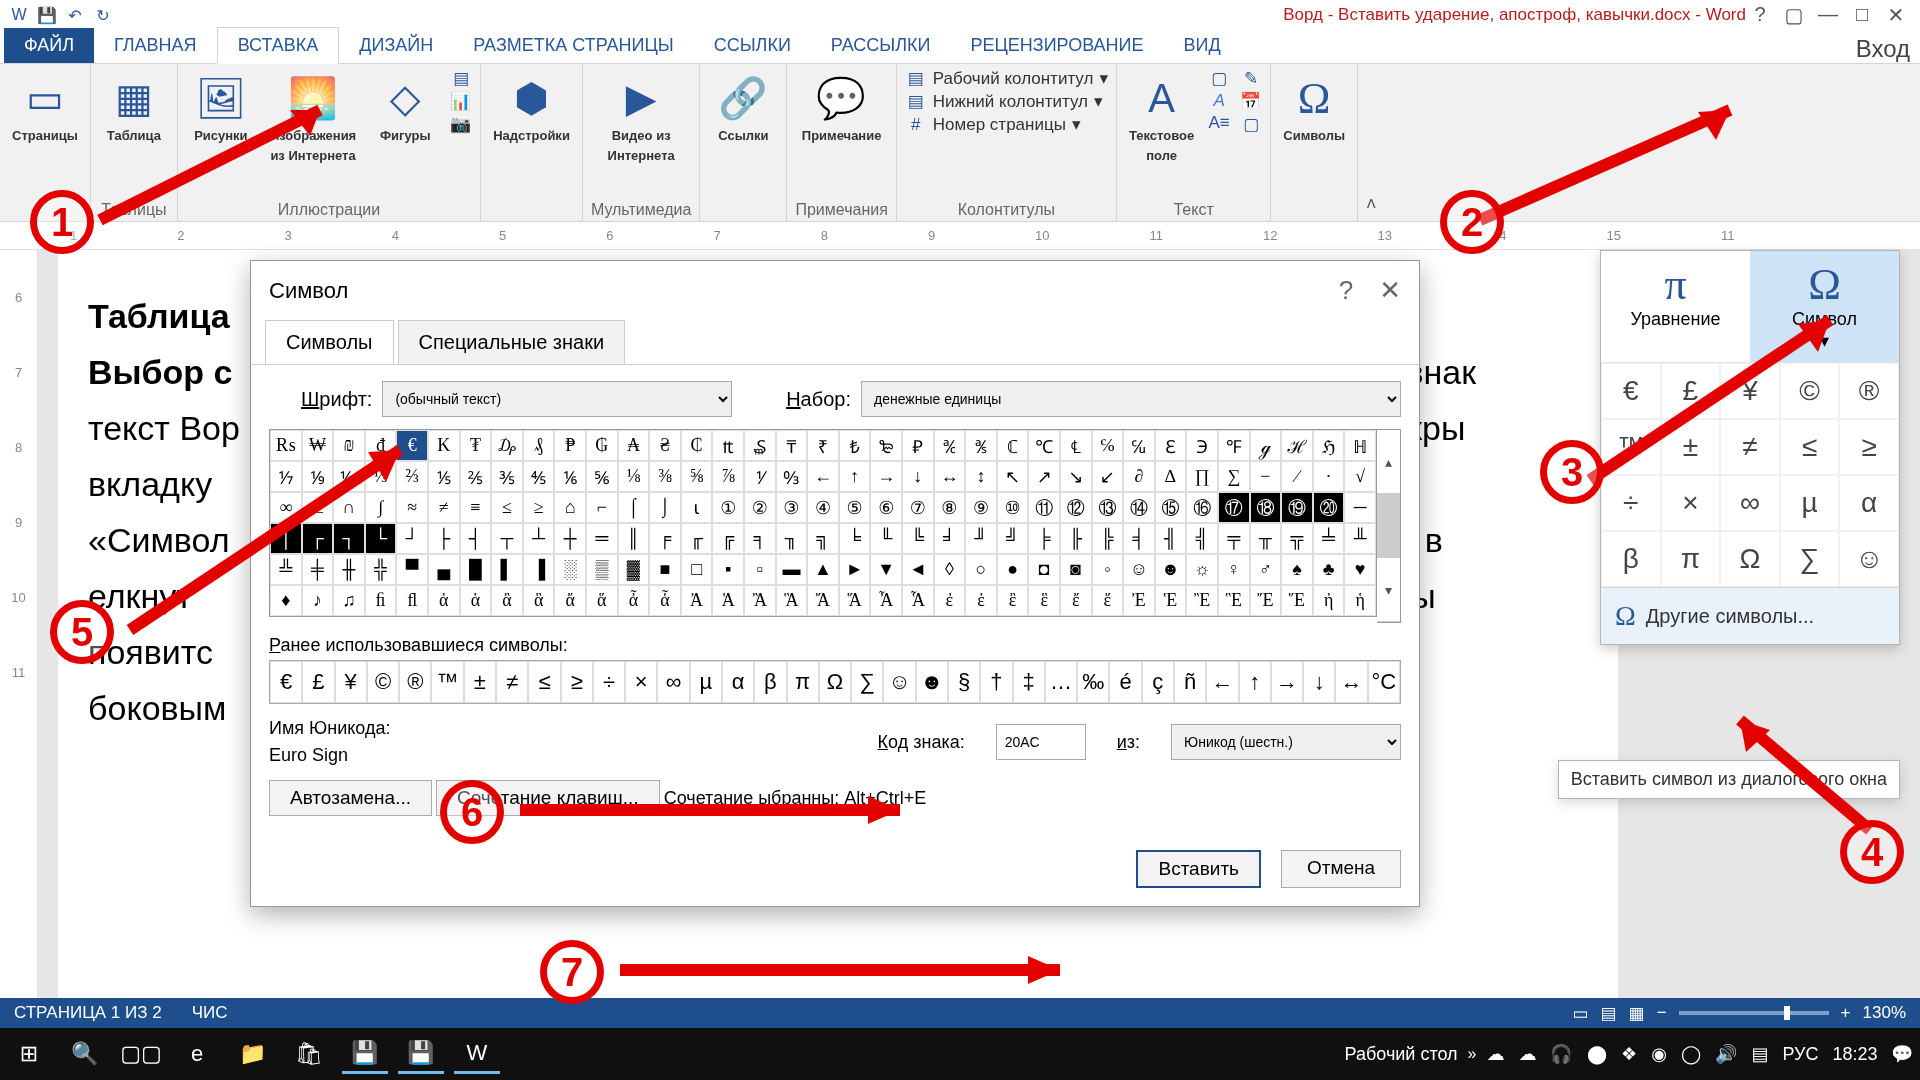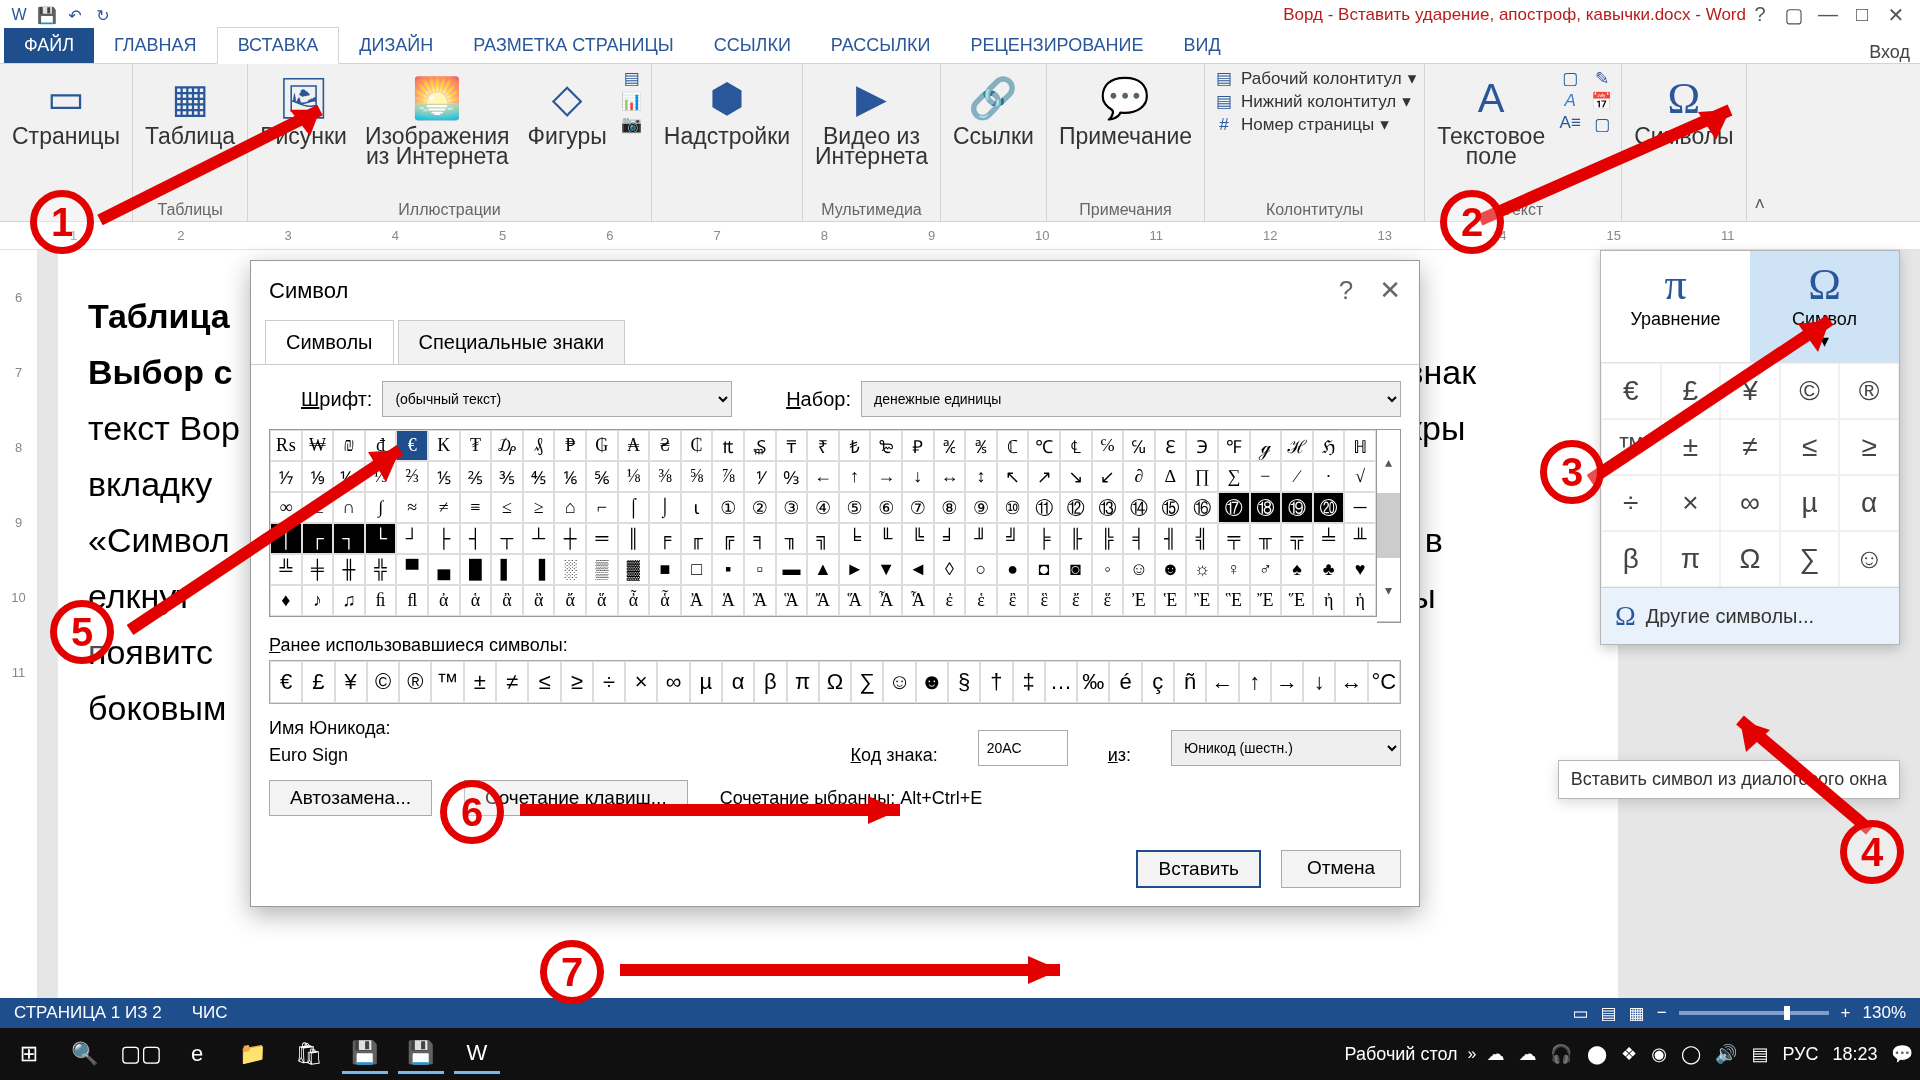--- a/index.html
+++ b/index.html
@@ -11,30 +11,30 @@
 .titlebar .qat span { width:22px; height:22px; display:flex; align-items:center; justify-content:center; color:#2a579a; cursor:pointer; font-size:16px;}
 .titlebar .title { flex:1; text-align:right; color:#b91c1c; }
 .titlebar .wincontrols { display:flex; gap:6px; padding-right:10px; }
 .titlebar .wincontrols span { width:28px; text-align:center; color:#555; cursor:pointer; font-size:20px;}
 
 
 .ribbon-tabs { height:34px; background:#fff; display:flex; align-items:flex-end; padding-left:4px; border-bottom:1px solid #d4d4d4;}
 .rtab { padding:7px 20px; font-size:18px; color:#2a579a; cursor:pointer; }
 .rtab.file { background:#1e4e8c; color:#fff; font-weight:400;}
 .rtab.active { background:#fff; border:1px solid #d4d4d4; border-bottom:1px solid #fff; margin-bottom:-1px;}
-.ribbon-tabs .rlogin { margin-left:auto; padding-right:10px; font-size:18px; color:#444;}
+.ribbon-tabs .rlogin { margin-left:auto; padding-right:10px; font-size:24px; color:#444;}
 
 
 .ribbon { height:158px; background:#f1f1f1; display:flex; border-bottom:1px solid #d4d4d4;}
 .rgroup { border-right:1px solid #d4d4d4; padding:4px 8px 2px 8px; display:flex; flex-direction:column; align-items:center; justify-content:space-between;}
 .rgroup .gtitle { font-size:16px; color:#666; text-align:center; padding-top:2px;}
 .rgroup .gbody { flex:1; display:flex; align-items:flex-start; gap:10px; }
 .rbtn { display:flex; flex-direction:column; align-items:center; width:auto; min-width:70px; cursor:pointer; padding:2px 4px;}
 .rbtn .ricon { height:56px; display:flex; align-items:center; justify-content:center; font-size:40px; color:#2a579a;}
-.rbtn .rlabel { font-size:23px; color:#333; text-align:center; line-height:20px; white-space:pre-line;}
+.rbtn .rlabel { font-size:13px; color:#333; text-align:center; line-height:20px; white-space:pre-line;font-weight:bold;}
 .rstack { display:flex; flex-direction:column; gap:2px;}
 .rstack .srow { display:flex; align-items:center; gap:6px; font-size:17px; color:#333; cursor:pointer;}
 .rstack .srow .sicon{ width:22px; text-align:center; color:#2a579a;}
 .rbtn.omega .ricon{font-size:44px; font-family:Cambria,serif;}
 .rcollapse { width:26px; display:flex; align-items:flex-end; justify-content:center; font-size:18px; color:#555; padding-bottom:6px;}
 
 
 .ruler { height:28px; background:#fff; border-bottom:1px solid #e2e2e2; display:flex; align-items:center; font-size:13px; color:#888; padding-left:70px; gap:100px;}
 
 
@@ -84,22 +84,22 @@
 .dialog select,.dialog input[type=text]{ border:1px solid #aaa; padding:4px 8px; font-size:14px; height:36px;}
 .dialog .chargrid { display:grid; grid-template-columns:repeat(35,1fr); border:1px solid #999; margin-bottom:6px;}
 .dialog .chargrid span { height:31px; display:flex; align-items:center; justify-content:center; border:1px solid #ddd; font-size:18px; cursor:pointer; font-family:"Segoe UI Symbol","Segoe UI",serif; color:#000;}
 .dialog .chargrid span.sel { background:#1e4e8c; color:#fff;}
 .dialog .chargrid span.inv{ background:#000; color:#fff;}
 .dialog .scrollhint{ width:24px; border:1px solid #999; border-left:none; display:flex; flex-direction:column;}
 .dialog .gridwrap{display:flex;}
 .dialog .scrollhint span{flex:1; display:flex; align-items:center; justify-content:center; font-size:14px; color:#555; border-bottom:1px solid #ccc;}
 .dialog .recent { display:grid; grid-template-columns:repeat(35,1fr); border:1px solid #aaa; margin:4px 0 14px 0;}
 .dialog .recent span{ height:42px; display:flex; align-items:center; justify-content:center; border:1px solid #ddd; font-size:22px;}
-.dialog .dname{ display:flex; gap:40px; align-items:flex-end;}
-.dialog .dbtns { display:flex; gap:32px; margin-top:14px;}
+.dialog .dname{ display:flex; gap:31px; align-items:center;}
+.dialog .dbtns { display:flex; gap:4px; margin-top:14px;}
 .dialog .dbtn { padding:6px 20px; border:1px solid #aaa; background:#f3f3f3; cursor:pointer; font-size:19px;}
 .dialog .dfooter{ display:flex; justify-content:flex-end; gap:20px; padding:18px;}
 .dialog .dfooter .dbtn{ min-width:120px; text-align:center;}
 .dialog .dfooter .dbtn.primary{ border:2px solid #1e4e8c;}
 
 
 .anncircle { position:absolute; width:64px; height:64px; border:7px solid #e30000; border-radius:50%; display:flex; align-items:center; justify-content:center; font-size:40px; font-weight:bold; color:#e30000; background:rgba(255,255,255,.3); z-index:200;}
 .arrow { position:absolute; z-index:195;}
 .arrow svg{overflow:visible;}
 .arrow line{ stroke:#e30000; stroke-width:12; }

